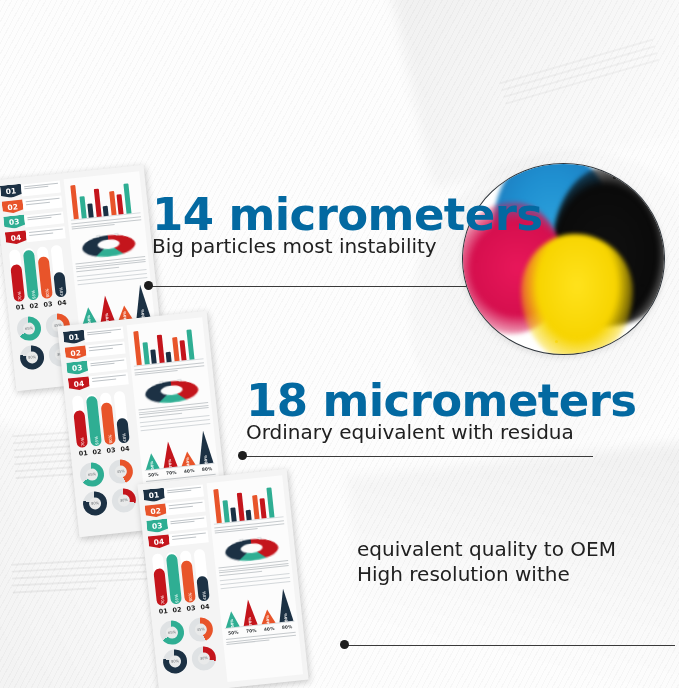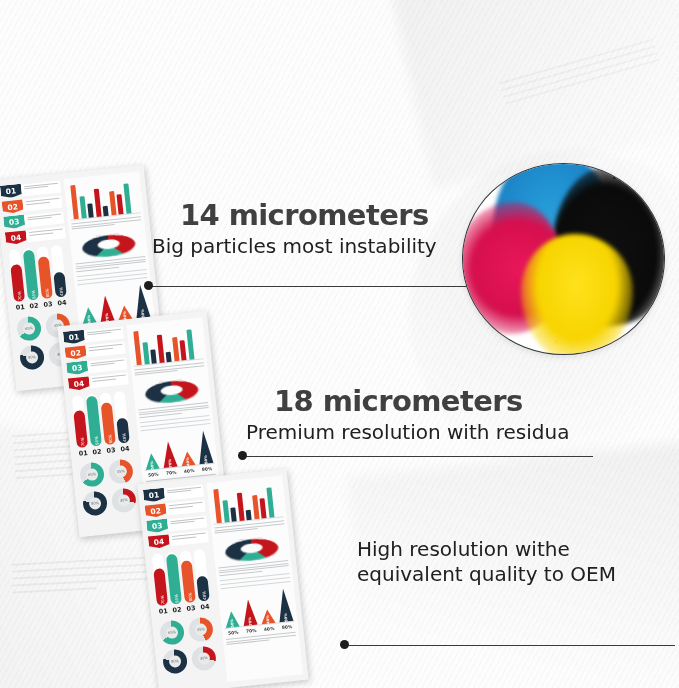--- a/index.html
+++ b/index.html
@@ -81,26 +81,25 @@
     line-height: 25px;
     z-index: 6;
     padding: 0 40px;
   }
 
   
   .callout { position: absolute; z-index: 7; }
   .callout .big {
     font-family: "DejaVu Sans", sans-serif;
     font-weight: bold;
-    font-size: 29px;
-    color: #404040;
+    font-size: 45px;
+    color: #0369a1;
     letter-spacing: -.6px;
     line-height: 38px;
     white-space: nowrap;
-    margin-left: 28px;
   }
   .callout .sub {
     font-family: "DejaVu Sans", sans-serif;
     font-size: 20px;
     color: #202020;
     line-height: 25px;
     white-space: nowrap;
   }
   #callout-14 { left: 152px; top: 196px; }
   #callout-10 { left: 246px; top: 382px; }
@@ -313,26 +312,26 @@
     <div class="dot"></div>
   </div>
 
   <div class="callout" id="callout-14">
     <div class="big">14 micrometers</div>
     <div class="sub">Big particles most instability</div>
   </div>
 
   <div class="callout" id="callout-10">
     <div class="big">18 micrometers</div>
-    <div class="sub">Premium resolution with residua</div>
+    <div class="sub">Ordinary equivalent with residua</div>
   </div>
 
   <div class="callout" id="callout-7">
+    <div class="sub">equivalent quality to OEM</div>
     <div class="sub">High resolution withe</div>
-    <div class="sub">equivalent quality to OEM</div>
   </div>
 
   <div class="sheet" id="sheet-1">
       <div class="col-l">
         <div class="tabs">
           <div class="tab-row">
             <div class="tab-badge" style="background:#1c3144">01</div>
             <div class="tab-lines">
               <i></i>
               <i></i>

